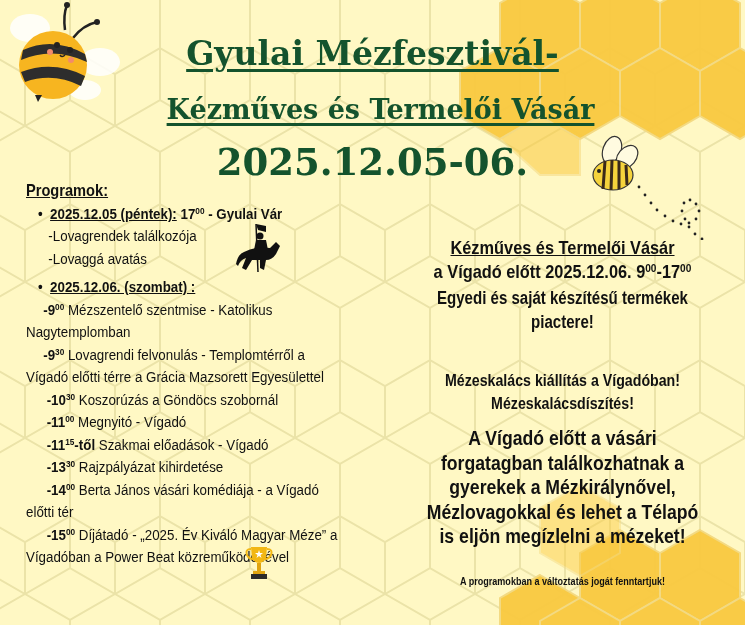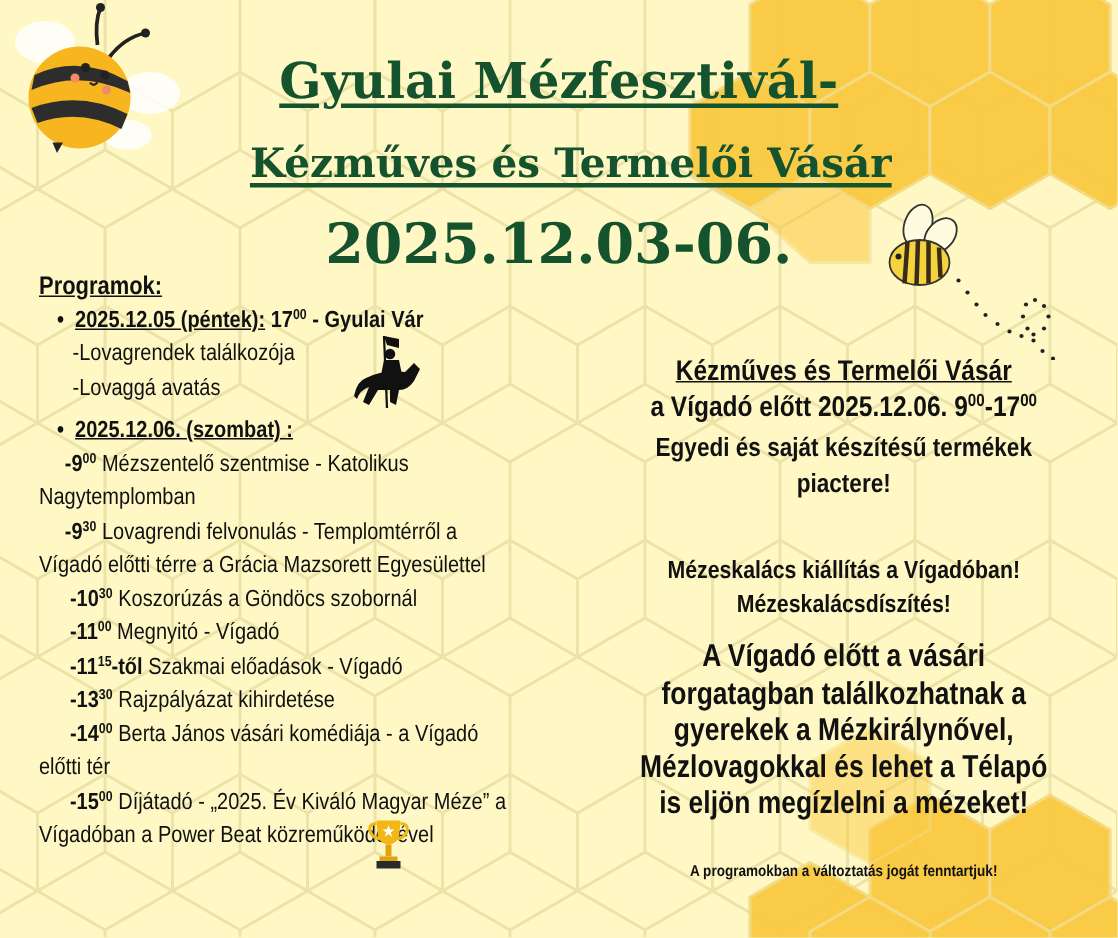--- a/index.html
+++ b/index.html
@@ -107,21 +107,21 @@
       <circle cx="107" cy="76" r="1.4"></circle>
       <circle cx="110" cy="84" r="1.4"></circle>
     <circle cx="114" cy="92" r="1.4"></circle>
       <circle cx="120" cy="99" r="1.4"></circle>
       <circle cx="127" cy="104" r="1.4"></circle>
   </g>
 </svg>
 
 <div class="title1"><span>Gyulai Mézfesztivál-</span></div>
 <div class="title2"><span>Kézműves és Termelői Vásár</span></div>
-<div class="title3">2025.12.03-06.</div>
+<div class="title3">2025.12.05-06.</div>
 
 <div class="left cond">
   <div class="h">Programok:</div>
   <div class="bullet" style="margin-left:14px;">
     <span class="bu">2025.12.05 (péntek):</span>
     <span>17</span><sup>00</sup><span> - Gyulai Vár</span>
   </div>
   <div class="ind">-Lovagrendek találkozója</div>
   <div class="ind">-Lovaggá avatás</div>
   <div class="bullet" style="margin-left:14px;margin-top:6px;">

